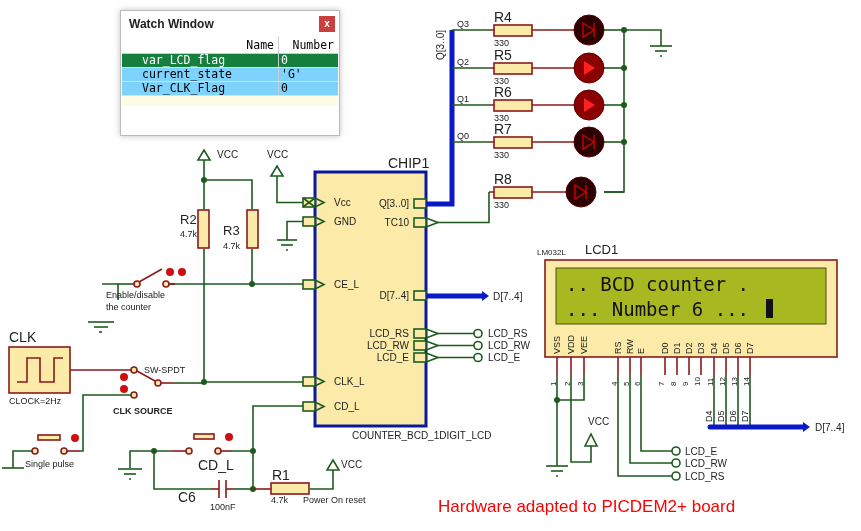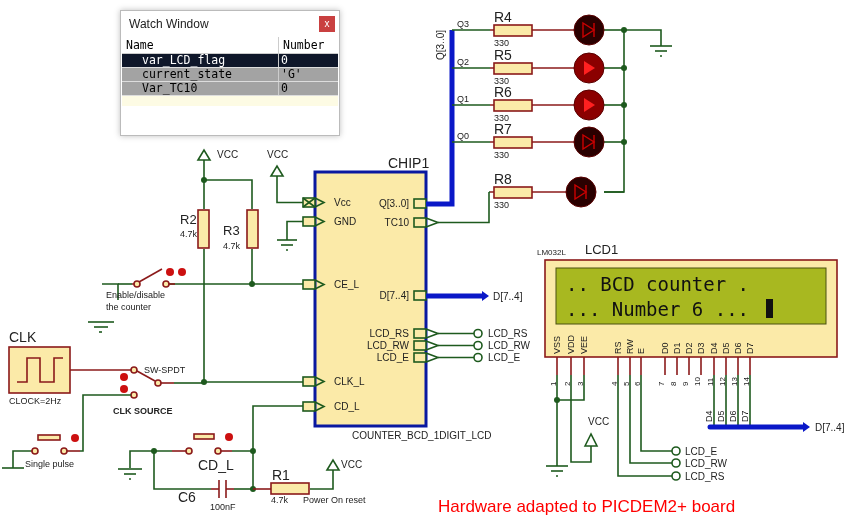--- a/index.html
+++ b/index.html
@@ -1,27 +1,27 @@
 <!DOCTYPE html>
 <html><head>
 <meta charset="utf-8">
 <style>
   html,body{margin:0;padding:0;background:#fff;}
   body{width:861px;height:531px;position:relative;overflow:hidden;font-family:"Liberation Sans",sans-serif;}
   #schem{position:absolute;left:0;top:0;}
   .t{font-family:"Liberation Sans",sans-serif;fill:#222;}
   .watch{position:absolute;left:120px;top:10px;width:218px;height:124px;background:#fff;border:1px solid #bbb;box-shadow:0 0 6px rgba(0,0,0,0.25);font-family:"DejaVu Sans Mono",monospace;}
-  .watch .title{height:26px;line-height:26px;padding-left:8px;font-family:"Liberation Sans",sans-serif;font-size:12px;color:#222;position:relative;}
+  .watch .title{height:26px;line-height:26px;padding-left:8px;font-family:"Liberation Sans",sans-serif;font-size:12px;color:#222;position:relative;font-weight:bold;}
   .watch .close{position:absolute;right:4px;top:5px;width:16px;height:16px;background:#c94040;color:#fff;font-size:10px;line-height:16px;text-align:center;font-family:"Liberation Sans",sans-serif;cursor:pointer;}
   .watch table{border-collapse:collapse;width:216px;margin-left:1px;font-size:11.5px;}
-  .watch th{text-align:left;font-weight:normal;height:16px;padding:0 4px;background:#fff;border-bottom:1px solid #ccc;}
+  .watch th{text-align:right;font-weight:normal;height:16px;padding:0 4px;background:#fff;border-bottom:1px solid #ccc;}
   .watch th:first-child{border-right:1px solid #ccc;}
-  .watch td{height:13px;padding:0 2px;background:#a3a3a3;border-bottom:1px solid #ddd;line-height:13px;}
+  .watch td{height:13px;padding:0 2px;background:#7dd3fc;border-bottom:1px solid #ddd;line-height:13px;}
   .watch td.n{padding-left:20px;border-right:1px solid #ccc;width:134px;}
-  .watch tr.sel td{background:#0f172a;color:#fff;}
+  .watch tr.sel td{background:#15803d;color:#fff;}
   .watch .filler{height:10px;background:#fdfbe4;margin-left:1px;width:216px;}
 </style>
 </head>
 <body>
 
 <svg id="schem" width="861" height="531" viewBox="0 0 861 531">
 
   <rect x="315" y="172" width="111" height="254" fill="#fbeaa8" stroke="#0a18a0" stroke-width="3"></rect>
   <text class="t" x="388" y="168" font-size="14">CHIP1</text>
   <text class="t" x="352" y="439" font-size="10">COUNTER_BCD_1DIGIT_LCD</text>
@@ -415,19 +415,19 @@
     <tbody id="watch-body">
         <tr class="sel">
           <td class="n">var_LCD_flag</td>
           <td>0</td>
         </tr>
         <tr>
           <td class="n">current_state</td>
           <td>'G'</td>
         </tr>
         <tr>
-          <td class="n">Var_TC10</td>
+          <td class="n">Var_CLK_Flag</td>
           <td>0</td>
         </tr>
       </tbody>
   </table>
   <div class="filler"></div>
 </div>
 
 </body></html>

